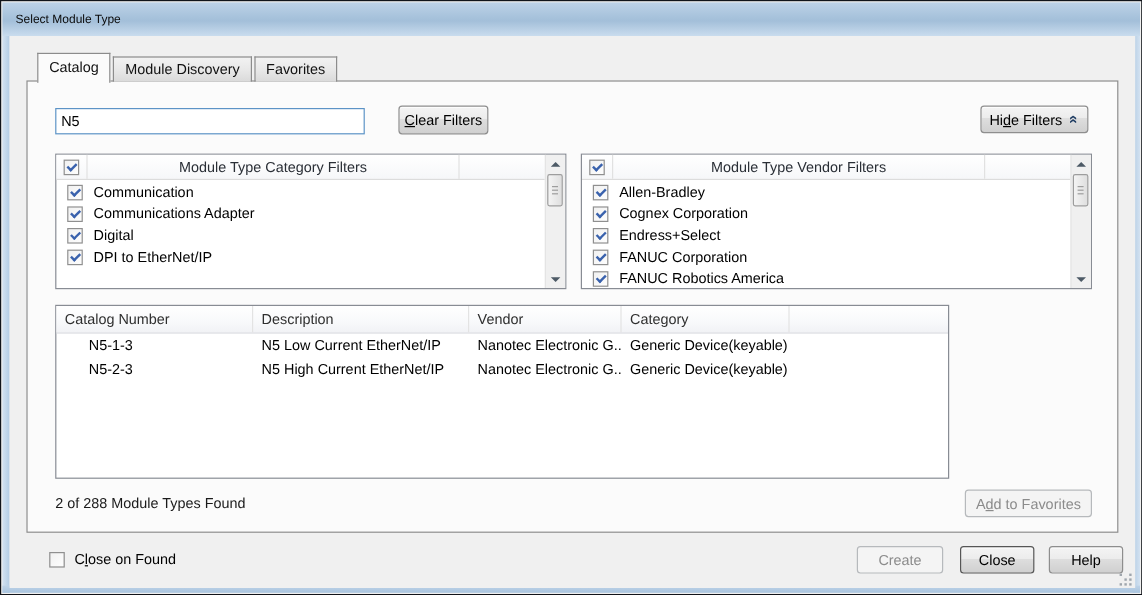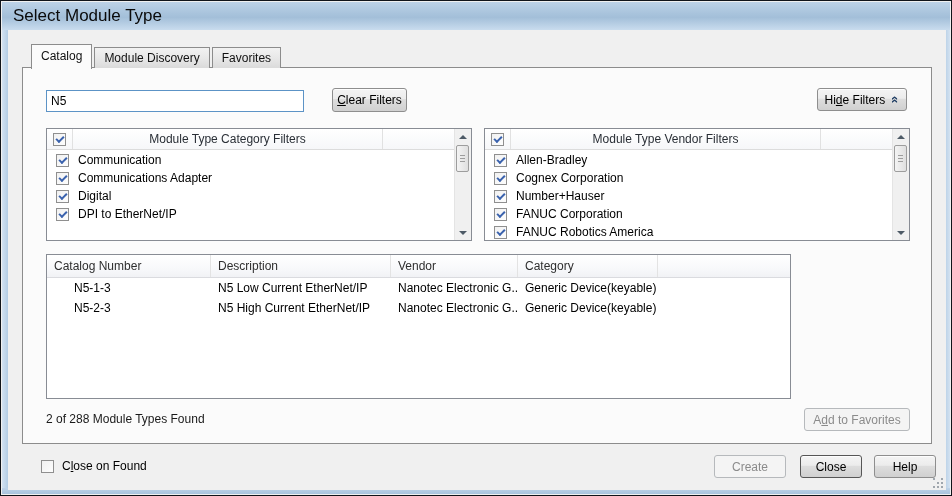--- a/index.html
+++ b/index.html
@@ -5,21 +5,21 @@
   * { margin:0; padding:0; box-sizing:border-box; }
   html,body { background:#d4d4d4; }
   body { font-family:"Liberation Sans", sans-serif; font-size:12px; color:#000; }
 
   .window { position:relative; width:952px; height:496px; border:1px solid #11141a; background:#f0f0f0; overflow:hidden; }
 
   
   .titlebar { position:absolute; left:1px; top:1px; right:1px; height:28px;
     background:linear-gradient(180deg,#bdd2e7 0%,#a8c3dc 42%,#a3bfd9 55%,#c9dcee 100%);
     display:flex; align-items:center; padding-left:11px; }
-  .titlebar .title { font-size:17px; color:#0a0a0a; }
+  .titlebar .title { font-size:10px; color:#0a0a0a; }
   .frame-left  { position:absolute; left:1px;  top:29px; bottom:1px; width:6px;  background:linear-gradient(90deg,#d3e2f1,#b3cce4); }
   .frame-right { position:absolute; right:1px; top:29px; bottom:1px; width:6px;  background:linear-gradient(270deg,#d3e2f1,#b3cce4); }
   .frame-bottom{ position:absolute; left:1px; right:1px; bottom:1px; height:6px; background:linear-gradient(180deg,#bed3e8,#a9c4de); }
   .client { position:absolute; left:7px; top:29px; width:938px; height:460px; background:#f0f0f0; }
 
   
   .tab-strip { position:absolute; left:23px; top:13px; height:25px; display:flex; align-items:flex-end; z-index:3; }
   .tab { height:21px; line-height:20px; padding:0 9px; border:1px solid #8c8c8c; border-bottom:none;
     background:linear-gradient(#f2f2f2,#e7e7e7 55%,#dadada); margin-right:2px; color:#111; cursor:default; }
   .tab.active { height:25px; line-height:23px; background:#fbfbfb; margin-bottom:-1px; position:relative; z-index:4; }
@@ -169,21 +169,21 @@
               <div class="list-row">
                 <span class="cb checked"></span>
                 <span class="lbl">Allen-Bradley</span>
               </div>
               <div class="list-row">
                 <span class="cb checked"></span>
                 <span class="lbl">Cognex Corporation</span>
               </div>
               <div class="list-row">
                 <span class="cb checked"></span>
-                <span class="lbl">Number+Hauser</span>
+                <span class="lbl">Endress+Select</span>
               </div>
               <div class="list-row">
                 <span class="cb checked"></span>
                 <span class="lbl">FANUC Corporation</span>
               </div>
               <div class="list-row">
                 <span class="cb checked"></span>
                 <span class="lbl">FANUC Robotics America</span>
               </div>
             </div>

